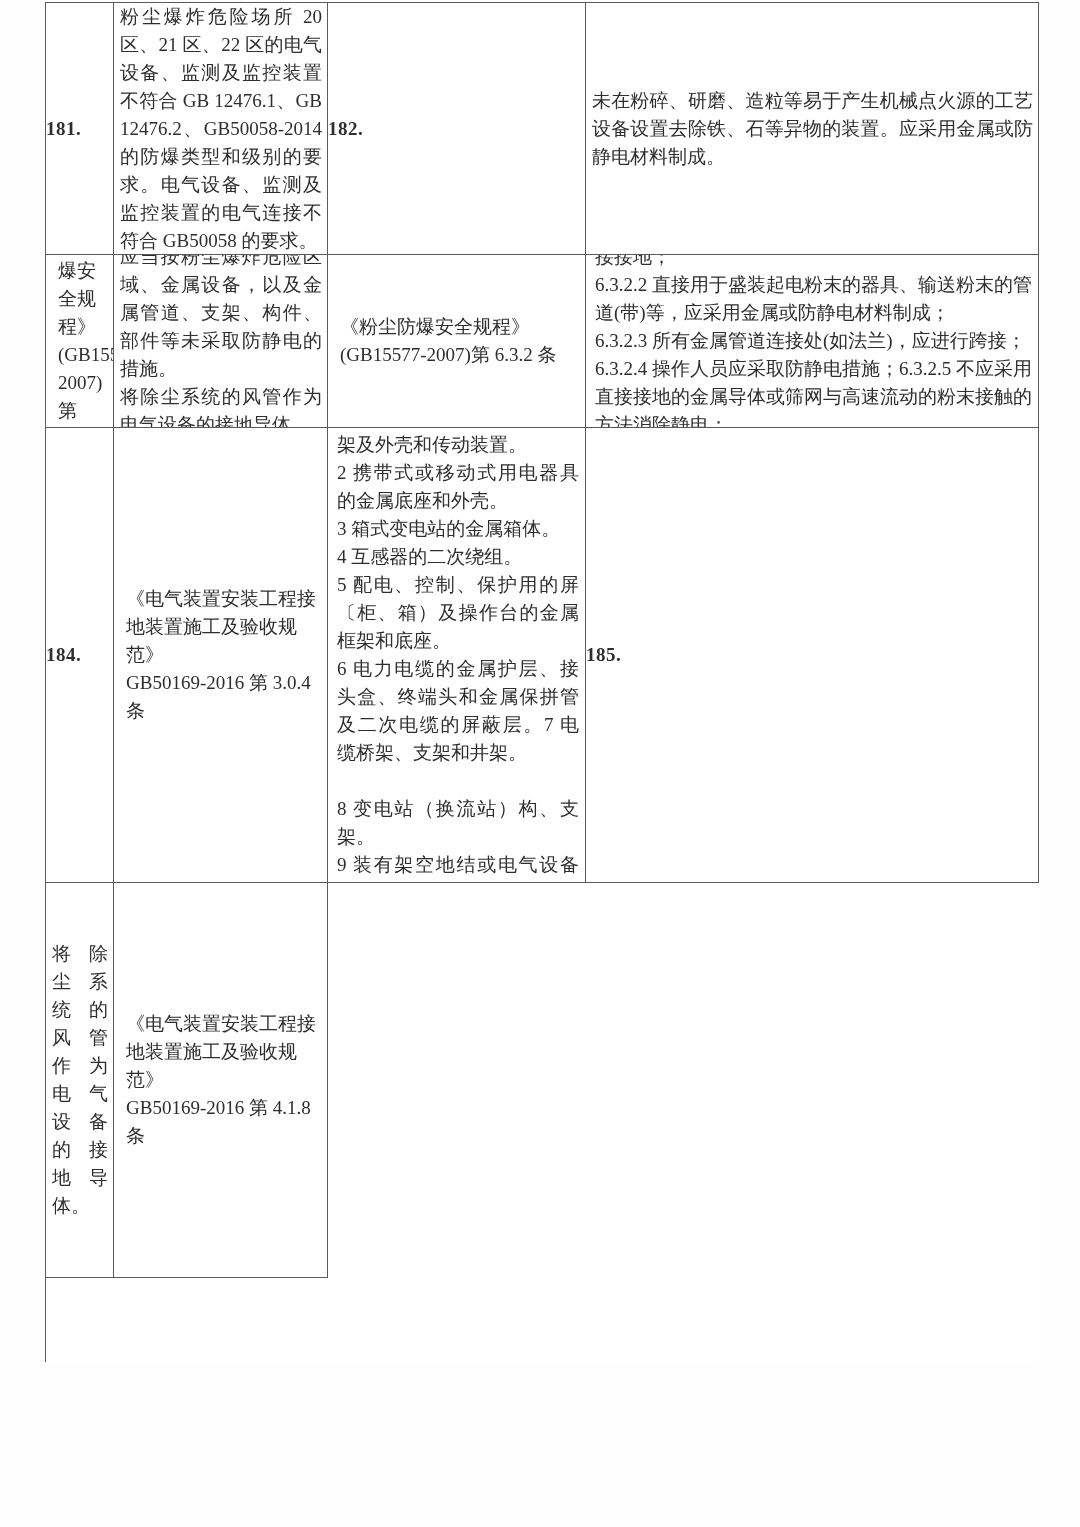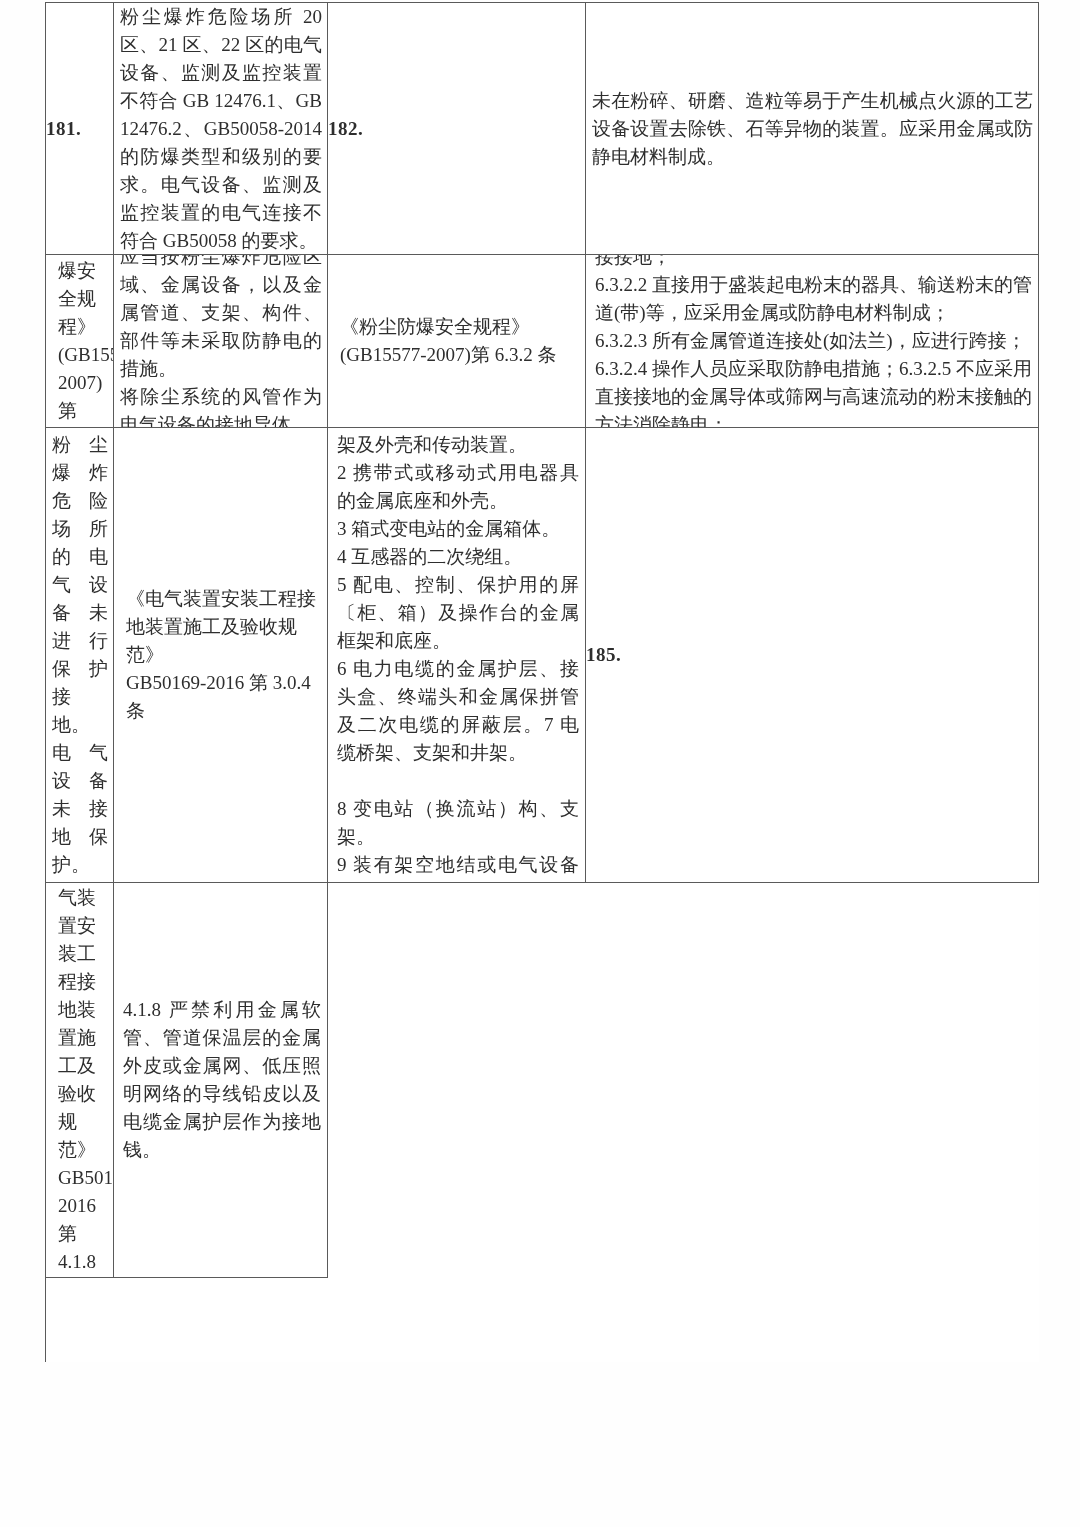--- a/index.html
+++ b/index.html
@@ -94,23 +94,22 @@
     <div class="cell c-reg">
         <span>6.3.2 当存在静电危险时，应遵守下列规定：
 6.3.2.1 所有金属设备、装置外壳、金属管道、支架、构件、部件等，一般应采用防静电直接接地；不便或工艺不允许直接接地的，可通过导静电材料或制品间接接地；
 6.3.2.2 直接用于盛装起电粉末的器具、输送粉末的管道(带)等，应采用金属或防静电材料制成；
 6.3.2.3 所有金属管道连接处(如法兰)，应进行跨接；
 6.3.2.4 操作人员应采取防静电措施；6.3.2.5 不应采用直接接地的金属导体或筛网与高速流动的粉末接触的方法消除静电；
 6.3.3 粉尘爆炸危险场所用电气设备应符合 GB12476.1 的相关规定；
 6.3.4 粉尘爆炸危险场所电力设计应按 GB50058 的有关规定执行。</span>
       </div>
 
-    <div class="cell c-prob">
-        <span>粉尘爆炸危险场所的电气设备未进行保护接地。
-电气设备未接地保护。</span>
+    <div class="cell c-num">
+        <span>184.</span>
       </div>
     <div class="cell c-basis">
         <span>《电气装置安装工程接地装置施工及验收规范》
 GB50169-2016 第 3.0.4 条</span>
       </div>
     <div class="cell c-reg">
         <span>电气装置的下列金属部分，均必须接地：
 1 电气设备的金属底座、框架及外壳和传动装置。
 2 携带式或移动式用电器具的金属底座和外壳。
 3 箱式变电站的金属箱体。
@@ -120,22 +119,22 @@
 
 8 变电站（换流站）构、支架。
 9 装有架空地结或电气设备的电力线路杆塔。
 10 配电装置的金属遮栏。
 11 电热设备的金属外壳。</span>
       </div>
 
     <div class="cell c-num">
         <span>185.</span>
       </div>
+    <div class="cell c-prob">
+        <span>将除尘系统的风管作为电气设备的接地导体。</span>
+      </div>
     <div class="cell c-basis">
         <span>《电气装置安装工程接地装置施工及验收规范》
 GB50169-2016 第 4.1.8 条</span>
-      </div>
-    <div class="cell c-reg">
-        <span>4.1.8 严禁利用金属软管、管道保温层的金属外皮或金属网、低压照明网络的导线铅皮以及电缆金属护层作为接地钱。</span>
       </div>
 
   </div>
 </div>
 
 </body></html>

